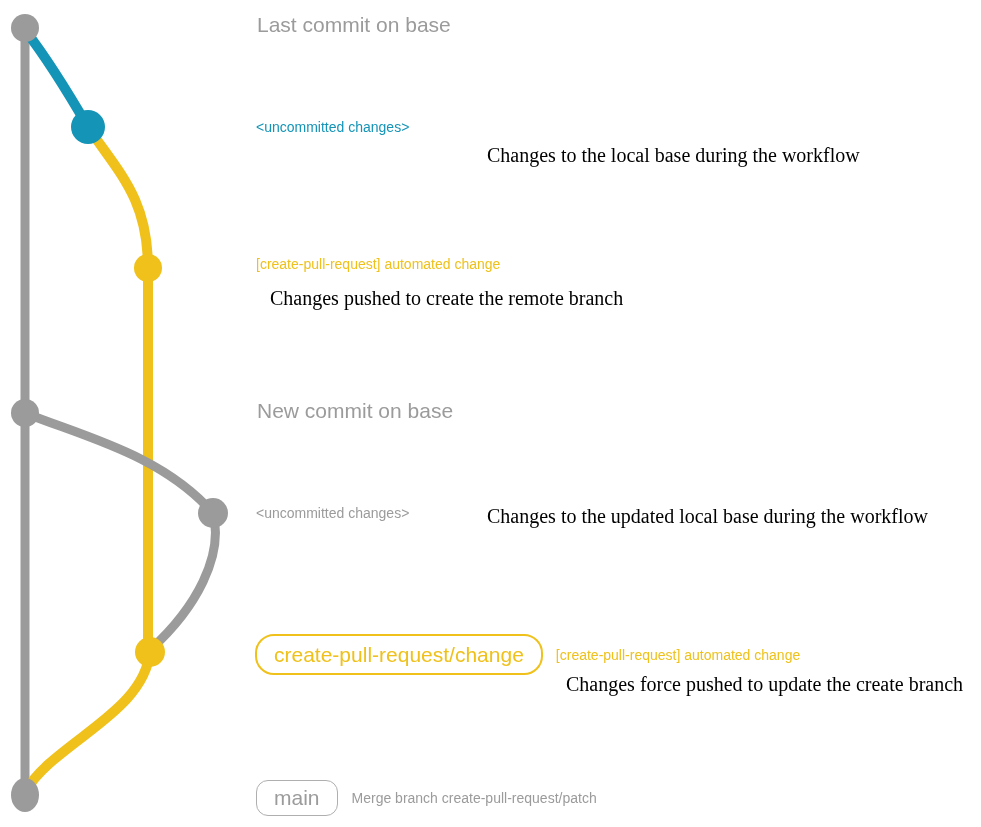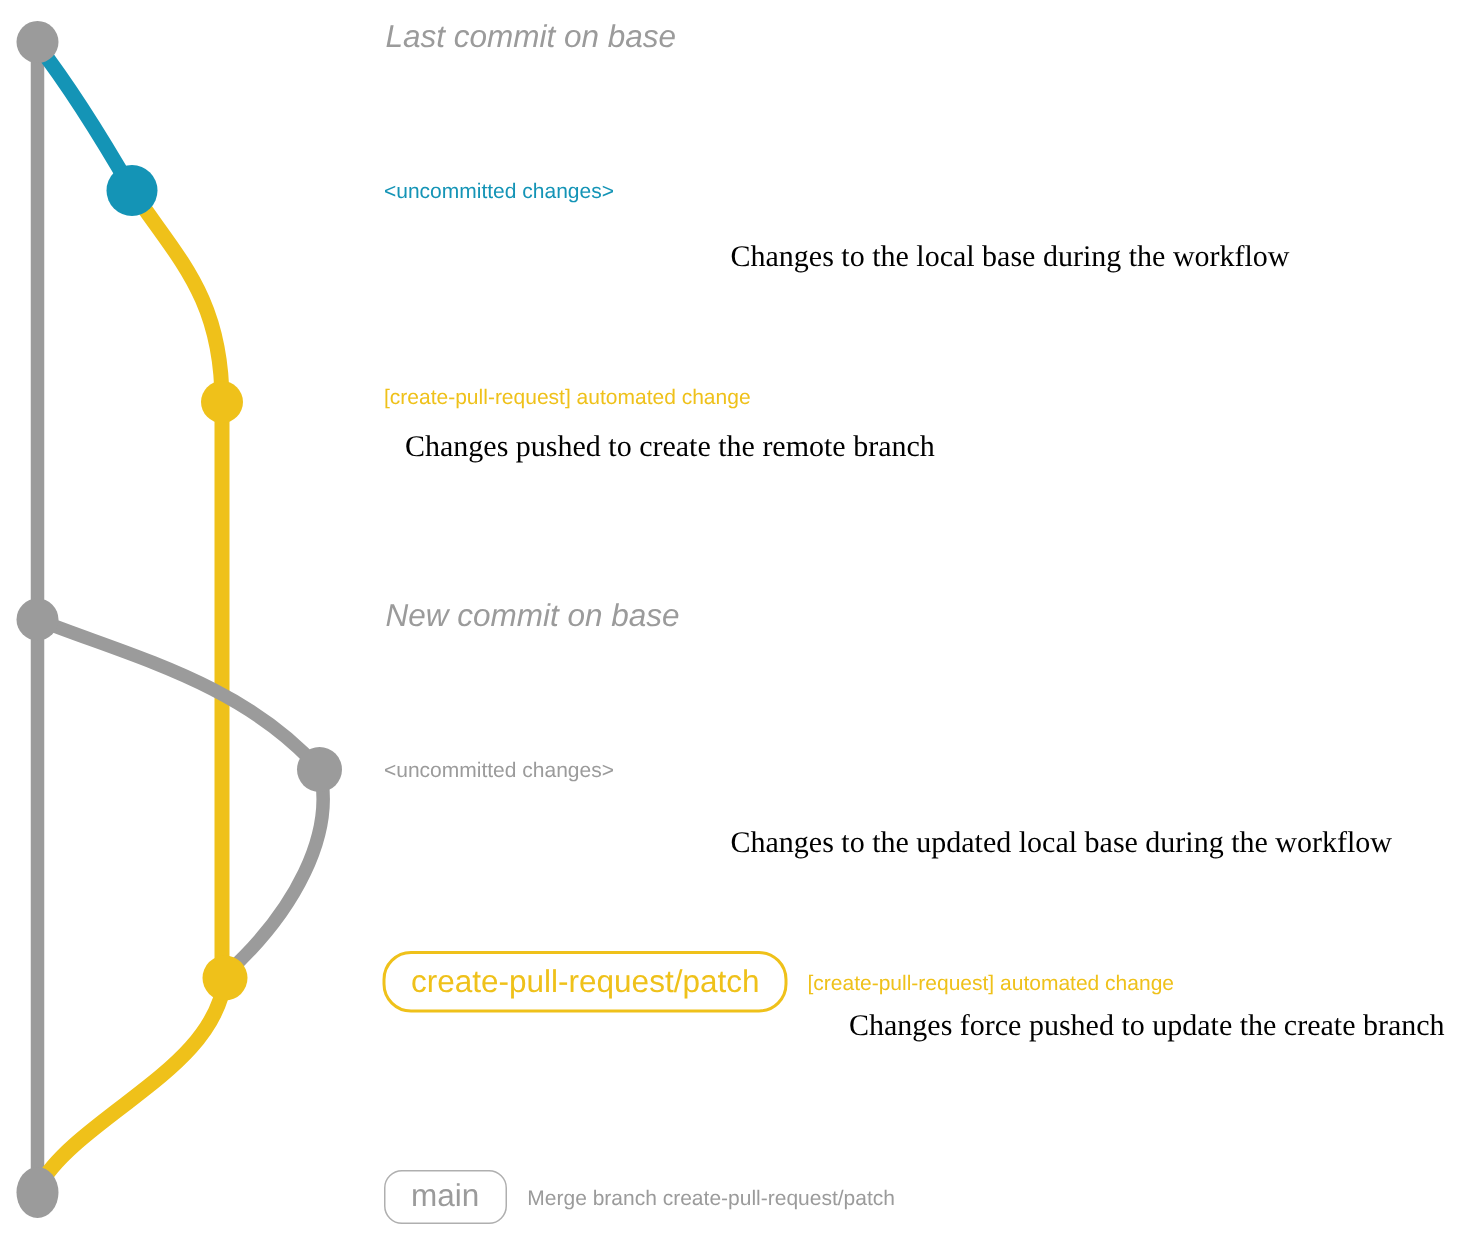--- a/index.html
+++ b/index.html
@@ -18,21 +18,21 @@
   .edge{fill:none;stroke-linecap:round;}
   .edge.gray{stroke:var(--gray);}
   .edge.blue{stroke:var(--blue);}
   .edge.yellow{stroke:var(--yellow);}
   .node.gray{fill:var(--gray);}
   .node.blue{fill:var(--blue);}
   .node.yellow{fill:var(--yellow);}
 
   .abs{position:absolute;white-space:nowrap;}
 
-  .heading{font-size:21px;color:var(--gray);font-style:italic;}
+  .heading{font-size:21px;color:var(--gray);}
   .gray-text{color:var(--gray);}
   .blue-text{color:var(--blue);}
   .yellow-text{color:var(--yellow);}
 
   .row{display:flex;align-items:center;}
   .pill{
     display:flex;align-items:center;justify-content:center;
     height:100%;
     padding:0 17px;
     border-radius:19px;
@@ -73,34 +73,34 @@
   <circle class="node gray" cx="213" cy="513" r="15"></circle>
   <circle class="node yellow" cx="150" cy="652" r="15"></circle>
   <ellipse class="node gray" cx="25" cy="795" rx="14" ry="17"></ellipse>
 </svg>
 
 <div class="abs heading" style="left:257px;top:13px;">Last commit on base</div>
 
 <div class="abs row" style="left:256px;top:108px;height:38px;gap:15px;">
   <span class="title blue-text">&lt;uncommitted changes&gt;</span>
 </div>
-<div class="abs caption" style="left:487px;top:160px;">Changes to the local base during the workflow</div>
+<div class="abs caption" style="left:487px;top:144px;">Changes to the local base during the workflow</div>
 
 <div class="abs title yellow-text" style="left:256px;top:256px;">[create-pull-request] automated change</div>
 <div class="abs caption" style="left:270px;top:287px;">Changes pushed to create the remote branch</div>
 
 <div class="abs heading" style="left:257px;top:399px;">New commit on base</div>
 
 <div class="abs row" style="left:256px;top:493px;height:39px;gap:15px;">
   <span class="title gray-text">&lt;uncommitted changes&gt;</span>
 </div>
-<div class="abs caption" style="left:487px;top:551px;">Changes to the updated local base during the workflow</div>
+<div class="abs caption" style="left:487px;top:505px;">Changes to the updated local base during the workflow</div>
 
 <div class="abs row" style="left:255px;top:634px;height:41px;gap:13px;">
-  <span class="pill yellow">create-pull-request/patch</span>
+  <span class="pill yellow">create-pull-request/change</span>
   <span class="title yellow-text">[create-pull-request] automated change</span>
 </div>
 <div class="abs caption" style="left:566px;top:673px;">Changes force pushed to update the create branch</div>
 
 <div class="abs row" style="left:256px;top:780px;height:36px;gap:14px;">
   <span class="pill gray small-radius">main</span>
   <span class="title gray-text">Merge branch create-pull-request/patch</span>
 </div>
 
 </body></html>

